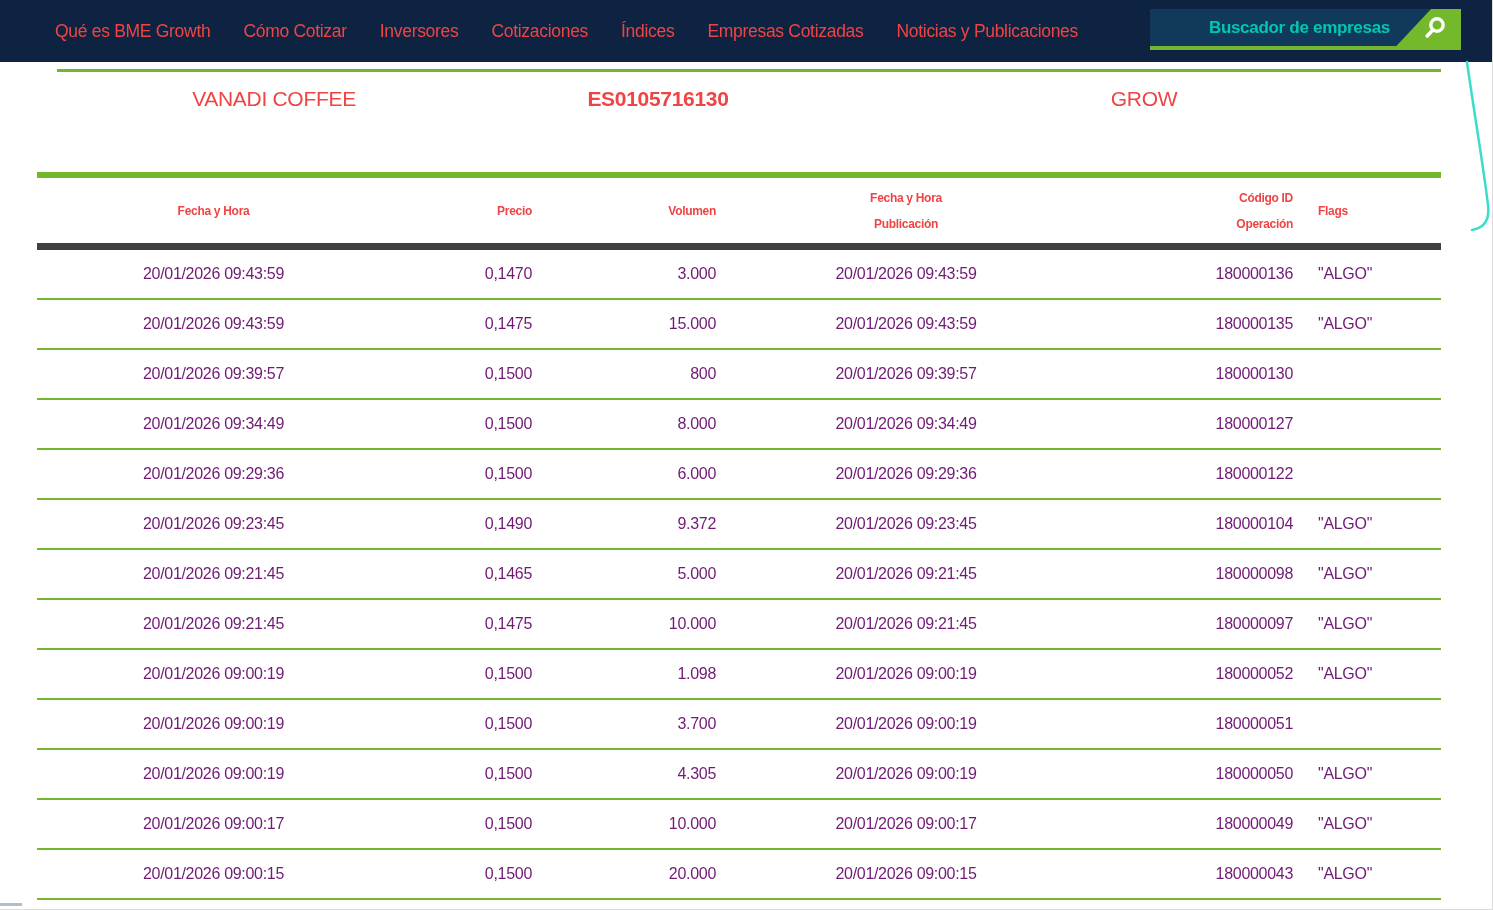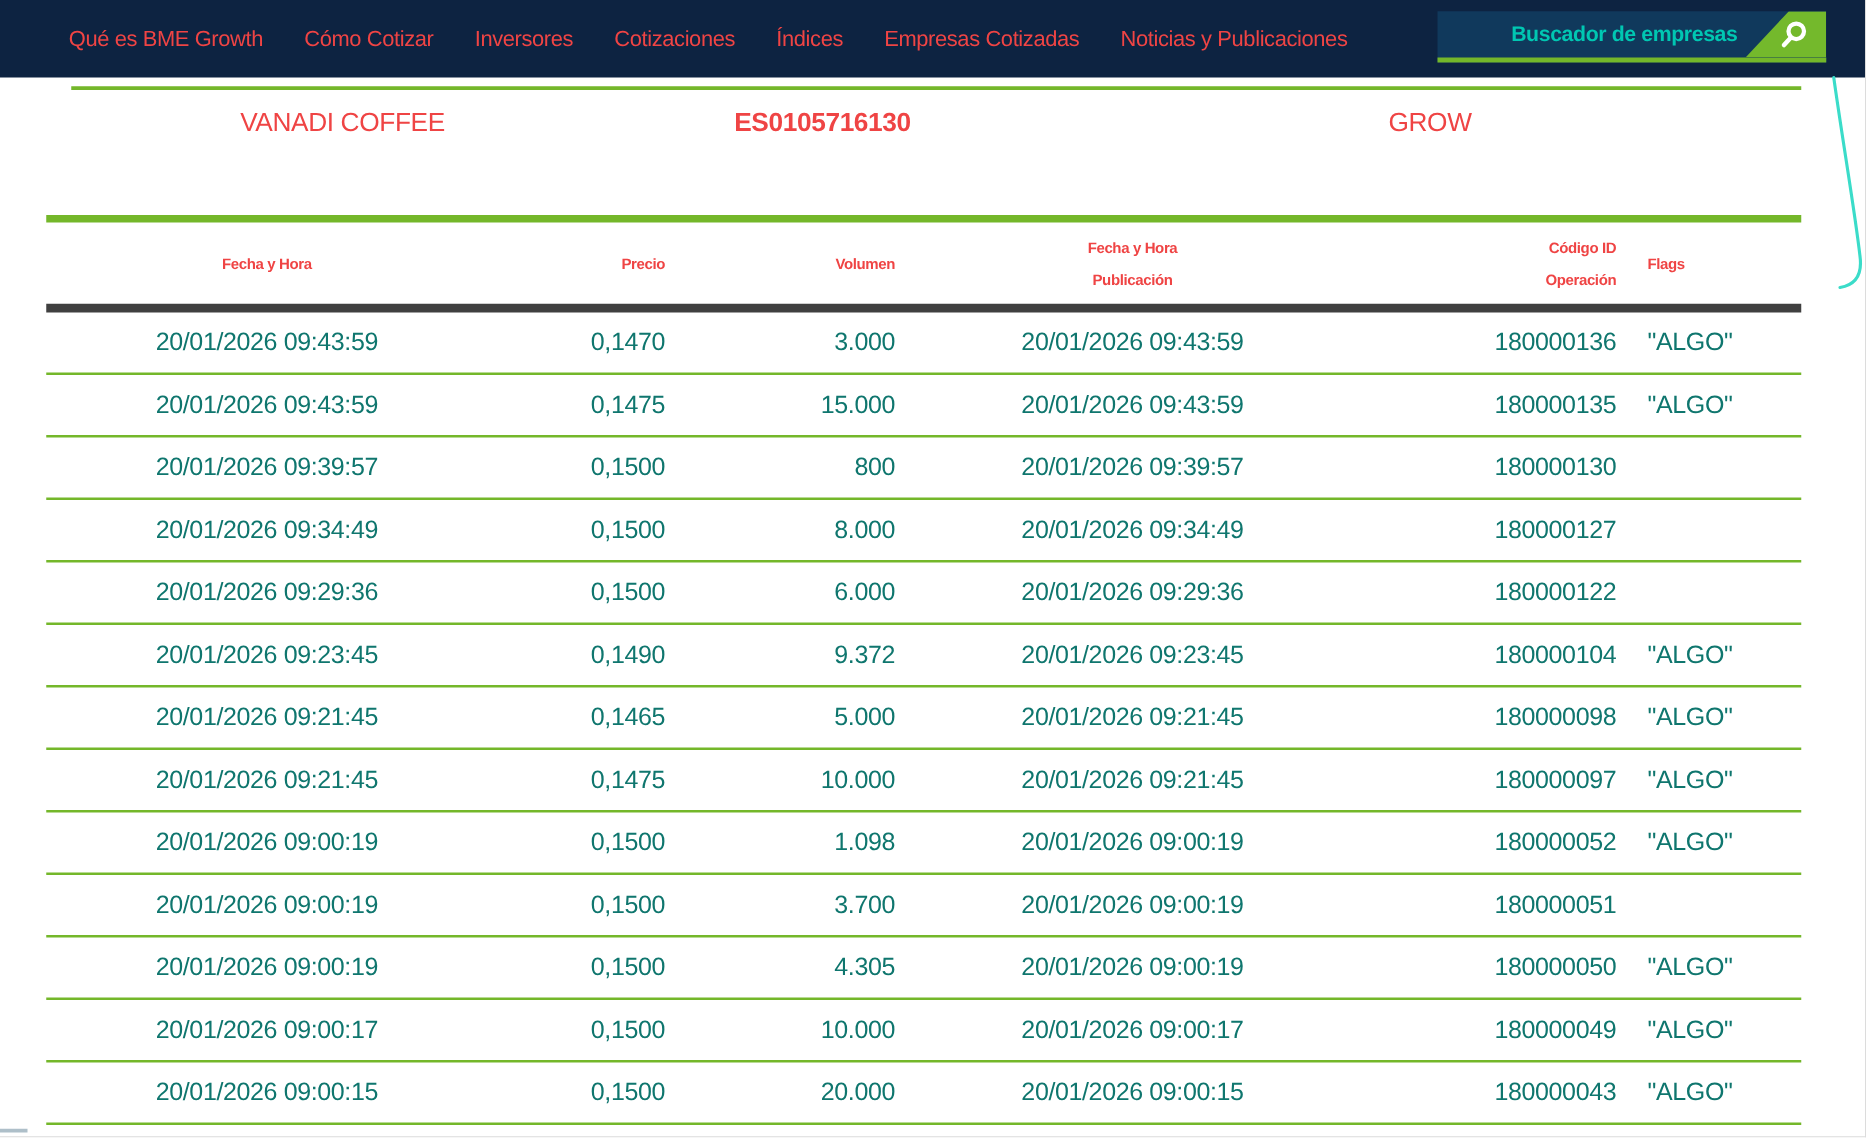--- a/index.html
+++ b/index.html
@@ -62,21 +62,21 @@
     display:grid;
     grid-template-columns:353px 142px 184px 380px 197px 148px;
   }
   .thead {
     height:72px; border-bottom:7px solid #404040;
     align-items:center; color:#ef4444; font-weight:bold; font-size:12px;
   }
   .th { line-height:26px; }
   .trow {
     height:50px; border-bottom:2px solid #74b72a;
-    align-items:center; color:#0f766e; font-size:20px;
+    align-items:center; color:#701a75; font-size:16px;
   }
   .c-center { text-align:center; }
   .c-right  { text-align:right; }
   .c-flags  { text-align:left; padding-left:25px; }
 
   
   .swoosh { position:absolute; left:1455px; top:55px; pointer-events:none; }
   .bottom-artifact {
     position:absolute; left:0; top:903px; width:22px; height:3px; background:#aebfc9;
   }

